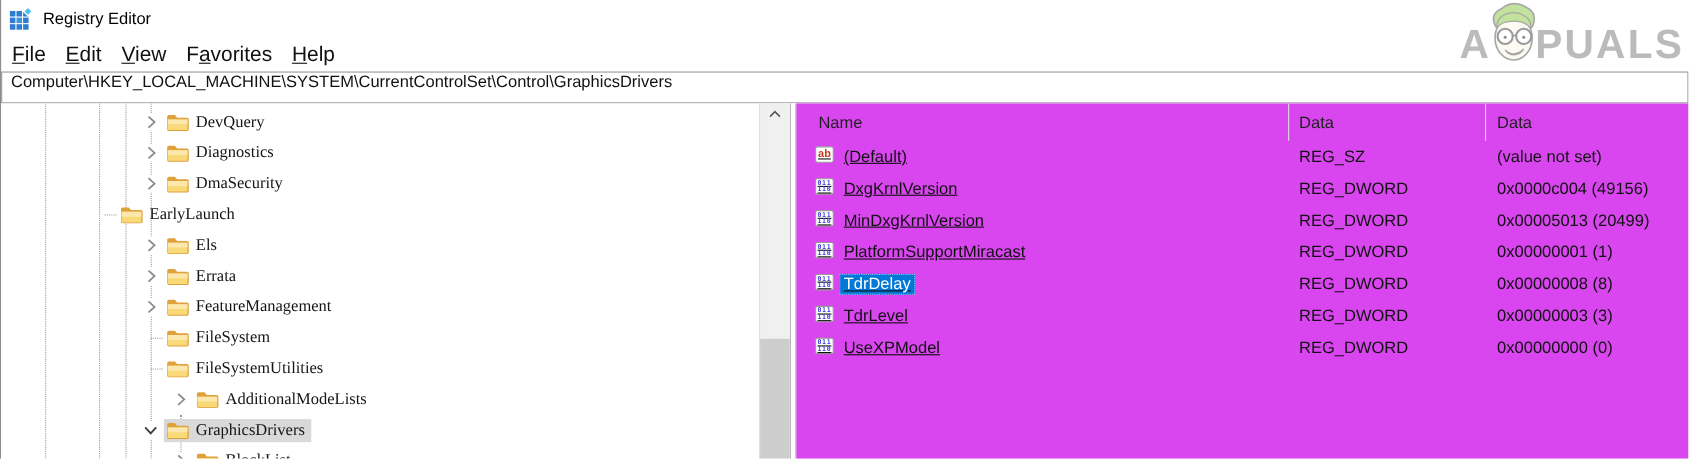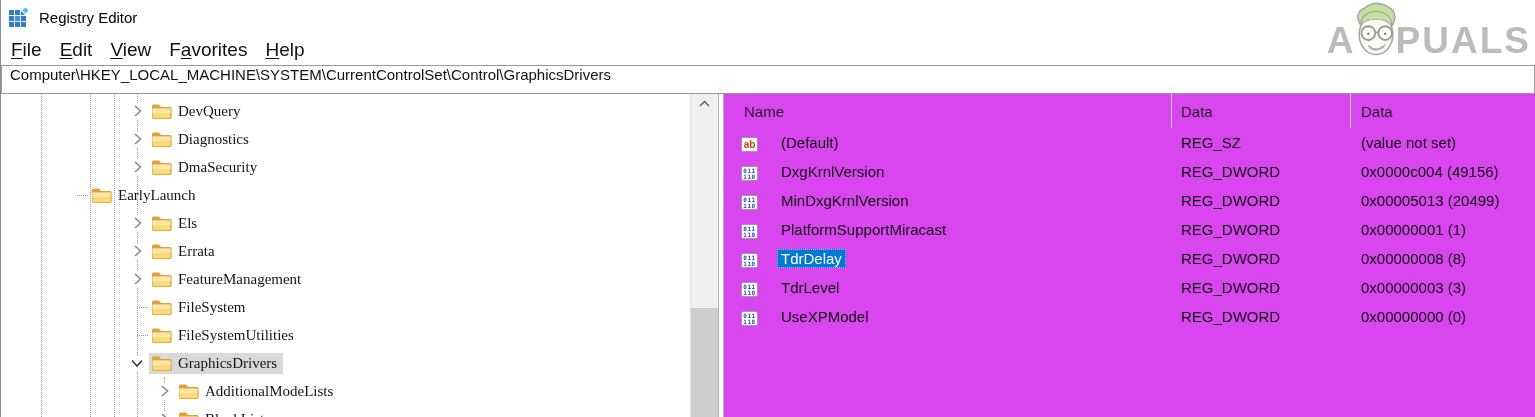--- a/index.html
+++ b/index.html
@@ -44,21 +44,21 @@
   .splitter { width: 6px; flex: none; background: #fff; border-left: 1px solid #aeaeae; border-right: 1px solid #aeaeae; }
 
   
   .list-pane { flex: 1; overflow: hidden; background: #d946ef; }
   .list-header { display: flex; height: 34px; }
   .hcell { display: flex; align-items: center; color: #1f1f1f; }
   .hcell-name { width: 448px; padding-left: 20px; border-right: 1px solid #dcdcdc; }
   .hcell-type { width: 179px; padding-left: 9px; border-right: 1px solid #dcdcdc; }
   .hcell-data { flex: 1; padding-left: 10px; }
   .vrow { display: flex; height: 29px; align-items: center; }
-  .cell-name { width: 448px; display: flex; align-items: flex-end; padding-left: 17px; gap: 19px; }
+  .cell-name { width: 448px; display: flex; align-items: flex-start; padding-left: 17px; gap: 5px; text-decoration: underline; }
   .cell-type { width: 179px; padding-left: 9px; white-space: nowrap; }
   .cell-data { flex: 1; padding-left: 10px; white-space: nowrap; }
   .vlabel { padding: 1px 4px; white-space: nowrap; color: #101010; }
   .vrow.selected .vlabel { background: #0078d7; color: #fff; outline: 1px dotted #9cc3e8; outline-offset: -1px; }
   .vicon { width: 17px; height: 15px; border: 1px solid #9a9a9a; background: #fff; border-radius: 2px;
            display: flex; flex-direction: column; align-items: center; justify-content: center; flex: none; }
   .vicon b { color: #cc3b1e; font-size: 10px; font-weight: bold; line-height: 1; }
   .vicon i { font-style: normal; color: #3a3fd0; font-size: 6px; font-weight: bold; line-height: 6px; letter-spacing: .6px; font-family: "DejaVu Sans Mono", monospace; }
 
   
@@ -147,21 +147,21 @@
             </span>
             <span class="tree-content">
               <svg width="21" height="17" viewBox="0 0 21 17">
                 <path d="M1 3.2 C1 2.3 1.7 1.6 2.6 1.6 h5.4 l2 2.4 h9 c.9 0 1.6.7 1.6 1.6 v8.8 c0 .9 -.7 1.6 -1.6 1.6 H2.6 c-.9 0 -1.6 -.7 -1.6 -1.6 Z" fill="#dfa13c"></path>
                 <path d="M1.6 5.6 h17.8 v9.6 H1.6 Z" fill="#f9d978"></path>
                 <path d="M1.6 5.6 h17.8 v4.4 H1.6 Z" fill="#fce8ad"></path>
               </svg>
               <span class="tree-label">DmaSecurity</span>
             </span>
           </div>
-          <div class="tree-row" style="padding-left: 66px;">
+          <div class="tree-row" style="padding-left: 84px;">
             <span class="stub"></span>
             <span class="tree-content">
               <svg width="21" height="17" viewBox="0 0 21 17">
                 <path d="M1 3.2 C1 2.3 1.7 1.6 2.6 1.6 h5.4 l2 2.4 h9 c.9 0 1.6.7 1.6 1.6 v8.8 c0 .9 -.7 1.6 -1.6 1.6 H2.6 c-.9 0 -1.6 -.7 -1.6 -1.6 Z" fill="#dfa13c"></path>
                 <path d="M1.6 5.6 h17.8 v9.6 H1.6 Z" fill="#f9d978"></path>
                 <path d="M1.6 5.6 h17.8 v4.4 H1.6 Z" fill="#fce8ad"></path>
               </svg>
               <span class="tree-label">EarlyLaunch</span>
             </span>
           </div>
@@ -223,50 +223,50 @@
           </div>
           <div class="tree-row" style="padding-left: 126px;">
             <span class="stub"></span>
             <span class="tree-content">
               <svg width="21" height="17" viewBox="0 0 21 17">
                 <path d="M1 3.2 C1 2.3 1.7 1.6 2.6 1.6 h5.4 l2 2.4 h9 c.9 0 1.6.7 1.6 1.6 v8.8 c0 .9 -.7 1.6 -1.6 1.6 H2.6 c-.9 0 -1.6 -.7 -1.6 -1.6 Z" fill="#dfa13c"></path>
                 <path d="M1.6 5.6 h17.8 v9.6 H1.6 Z" fill="#f9d978"></path>
                 <path d="M1.6 5.6 h17.8 v4.4 H1.6 Z" fill="#fce8ad"></path>
               </svg>
               <span class="tree-label">FileSystemUtilities</span>
+            </span>
+          </div>
+          <div class="tree-row" style="padding-left: 153px;">
+            <span class="chev">
+              <svg width="9" height="12" viewBox="0 0 9 12">
+                <path d="M2 1 L7.5 6 L2 11" fill="none" stroke="#8a8a8a" stroke-width="1.6"></path>
+              </svg>
+            </span>
+            <span class="tree-content">
+              <svg width="21" height="17" viewBox="0 0 21 17">
+                <path d="M1 3.2 C1 2.3 1.7 1.6 2.6 1.6 h5.4 l2 2.4 h9 c.9 0 1.6.7 1.6 1.6 v8.8 c0 .9 -.7 1.6 -1.6 1.6 H2.6 c-.9 0 -1.6 -.7 -1.6 -1.6 Z" fill="#dfa13c"></path>
+                <path d="M1.6 5.6 h17.8 v9.6 H1.6 Z" fill="#f9d978"></path>
+                <path d="M1.6 5.6 h17.8 v4.4 H1.6 Z" fill="#fce8ad"></path>
+              </svg>
+              <span class="tree-label">AdditionalModeLists</span>
             </span>
           </div>
           <div class="tree-row selected" style="padding-left: 126px;">
             <span class="chev">
               <svg width="12" height="9" viewBox="0 0 12 9">
                 <path d="M1 1.5 L6 7 L11 1.5" fill="none" stroke="#3c3c3c" stroke-width="1.7"></path>
               </svg>
             </span>
             <span class="tree-content">
               <svg width="21" height="17" viewBox="0 0 21 17">
                 <path d="M1 3.2 C1 2.3 1.7 1.6 2.6 1.6 h5.4 l2 2.4 h9 c.9 0 1.6.7 1.6 1.6 v8.8 c0 .9 -.7 1.6 -1.6 1.6 H2.6 c-.9 0 -1.6 -.7 -1.6 -1.6 Z" fill="#dfa13c"></path>
                 <path d="M1.6 5.6 h17.8 v9.6 H1.6 Z" fill="#f9d978"></path>
                 <path d="M1.6 5.6 h17.8 v4.4 H1.6 Z" fill="#fce8ad"></path>
               </svg>
               <span class="tree-label">GraphicsDrivers</span>
-            </span>
-          </div>
-          <div class="tree-row" style="padding-left: 153px;">
-            <span class="chev">
-              <svg width="9" height="12" viewBox="0 0 9 12">
-                <path d="M2 1 L7.5 6 L2 11" fill="none" stroke="#8a8a8a" stroke-width="1.6"></path>
-              </svg>
-            </span>
-            <span class="tree-content">
-              <svg width="21" height="17" viewBox="0 0 21 17">
-                <path d="M1 3.2 C1 2.3 1.7 1.6 2.6 1.6 h5.4 l2 2.4 h9 c.9 0 1.6.7 1.6 1.6 v8.8 c0 .9 -.7 1.6 -1.6 1.6 H2.6 c-.9 0 -1.6 -.7 -1.6 -1.6 Z" fill="#dfa13c"></path>
-                <path d="M1.6 5.6 h17.8 v9.6 H1.6 Z" fill="#f9d978"></path>
-                <path d="M1.6 5.6 h17.8 v4.4 H1.6 Z" fill="#fce8ad"></path>
-              </svg>
-              <span class="tree-label">AdditionalModeLists</span>
             </span>
           </div>
           <div class="tree-row" style="padding-left: 153px;">
             <span class="chev">
               <svg width="9" height="12" viewBox="0 0 9 12">
                 <path d="M2 1 L7.5 6 L2 11" fill="none" stroke="#8a8a8a" stroke-width="1.6"></path>
               </svg>
             </span>
             <span class="tree-content">
               <svg width="21" height="17" viewBox="0 0 21 17">

